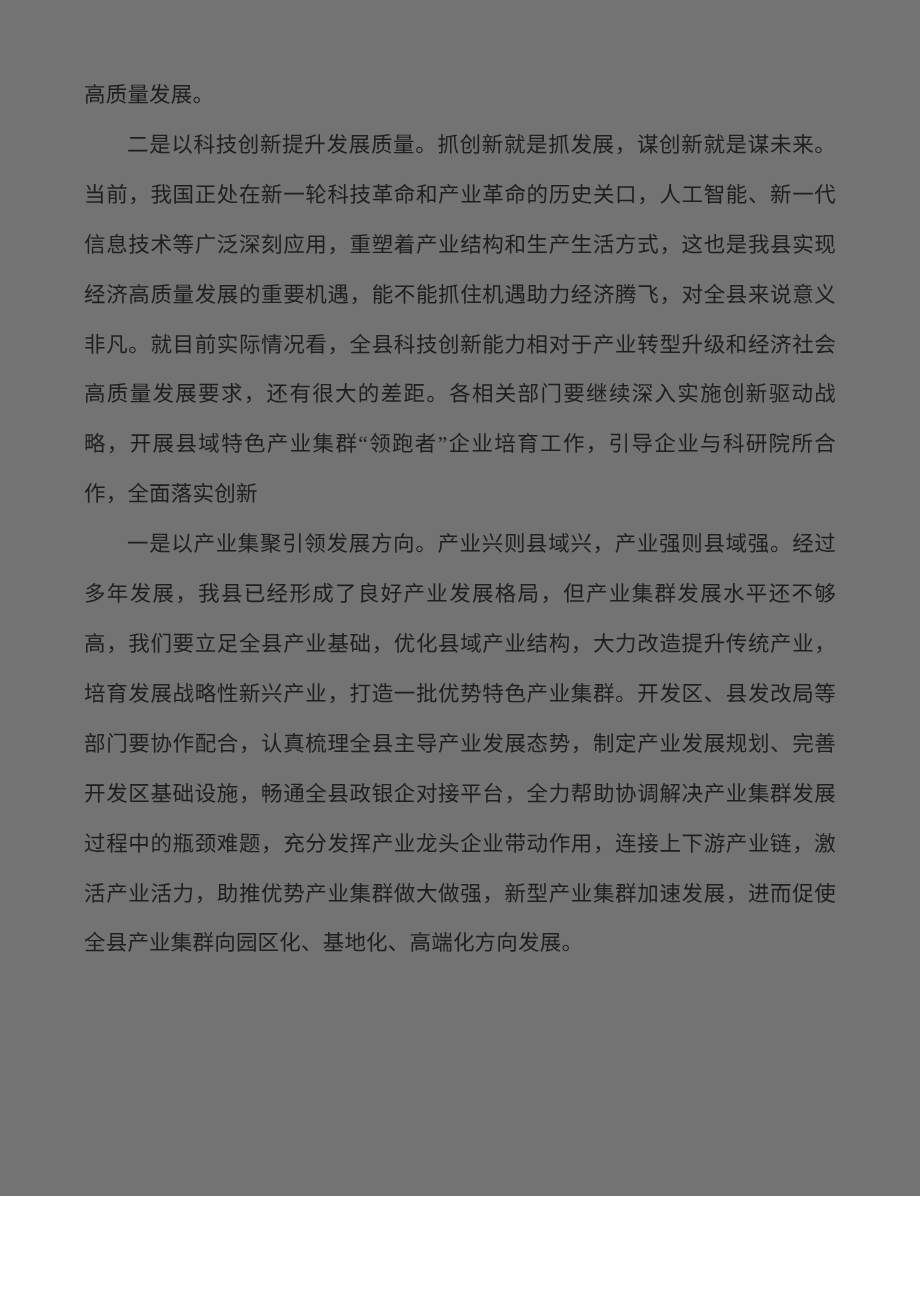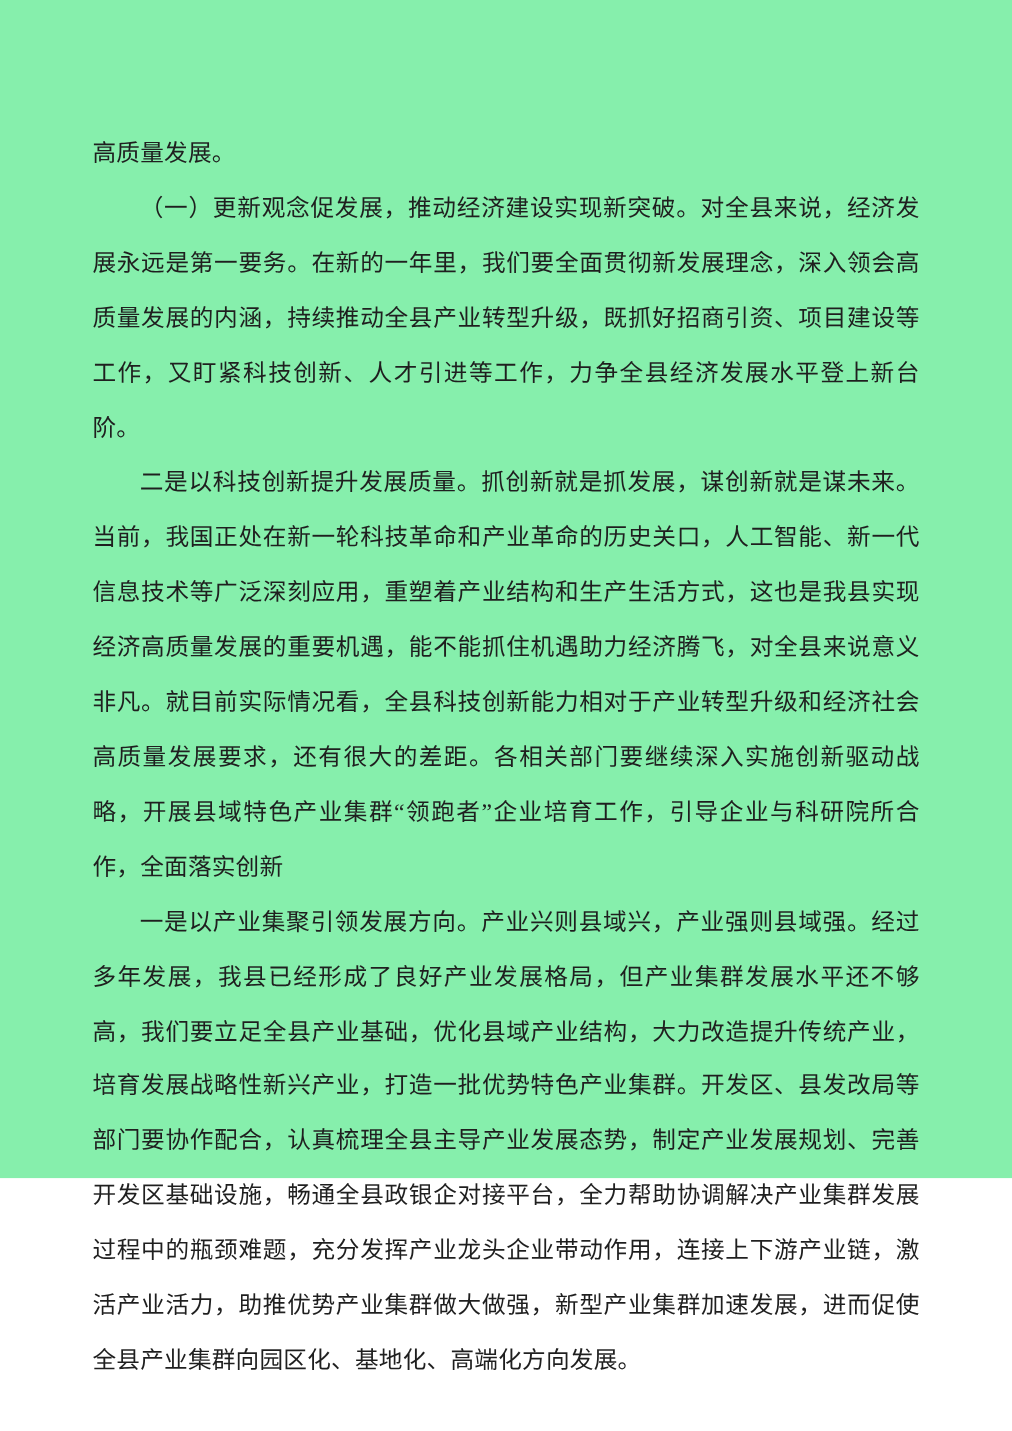--- a/index.html
+++ b/index.html
@@ -9,23 +9,23 @@
   }
   body {
     width: 920px;
     height: 1301px;
     overflow: hidden;
     font-family: "Liberation Serif", serif;
   }
   .page {
     box-sizing: border-box;
     width: 920px;
-    height: 1071px;
-    background: #86efac;
-    padding: 115px 84px 0 84px;
+    height: 1196px;
+    background: #737373;
+    padding: 71px 84px 0 84px;
   }
   .doc-body p {
     margin: 0;
     padding: 0;
     font-size: 21.5px;
     line-height: 49.9px;
     color: #1f1f1f;
     text-align: justify;
     letter-spacing: 0.2px;
     font-weight: 400;
@@ -37,17 +37,16 @@
   .doc-body p.no-indent {
     text-indent: 0;
   }
 </style>
 </head>
 <body>
 
 <div class="page">
   <div class="doc-body">
     <p class="no-indent">高质量发展。</p>
-    <p class="indent">（一）更新观念促发展，推动经济建设实现新突破。对全县来说，经济发展永远是第一要务。在新的一年里，我们要全面贯彻新发展理念，深入领会高质量发展的内涵，持续推动全县产业转型升级，既抓好招商引资、项目建设等工作，又盯紧科技创新、人才引进等工作，力争全县经济发展水平登上新台阶。</p>
     <p class="indent">二是以科技创新提升发展质量。抓创新就是抓发展，谋创新就是谋未来。当前，我国正处在新一轮科技革命和产业革命的历史关口，人工智能、新一代信息技术等广泛深刻应用，重塑着产业结构和生产生活方式，这也是我县实现经济高质量发展的重要机遇，能不能抓住机遇助力经济腾飞，对全县来说意义非凡。就目前实际情况看，全县科技创新能力相对于产业转型升级和经济社会高质量发展要求，还有很大的差距。各相关部门要继续深入实施创新驱动战略，开展县域特色产业集群“领跑者”企业培育工作，引导企业与科研院所合作，全面落实创新</p>
     <p class="indent">一是以产业集聚引领发展方向。产业兴则县域兴，产业强则县域强。经过多年发展，我县已经形成了良好产业发展格局，但产业集群发展水平还不够高，我们要立足全县产业基础，优化县域产业结构，大力改造提升传统产业，培育发展战略性新兴产业，打造一批优势特色产业集群。开发区、县发改局等部门要协作配合，认真梳理全县主导产业发展态势，制定产业发展规划、完善开发区基础设施，畅通全县政银企对接平台，全力帮助协调解决产业集群发展过程中的瓶颈难题，充分发挥产业龙头企业带动作用，连接上下游产业链，激活产业活力，助推优势产业集群做大做强，新型产业集群加速发展，进而促使全县产业集群向园区化、基地化、高端化方向发展。</p>
   </div>
 </div>
 
 </body></html>

